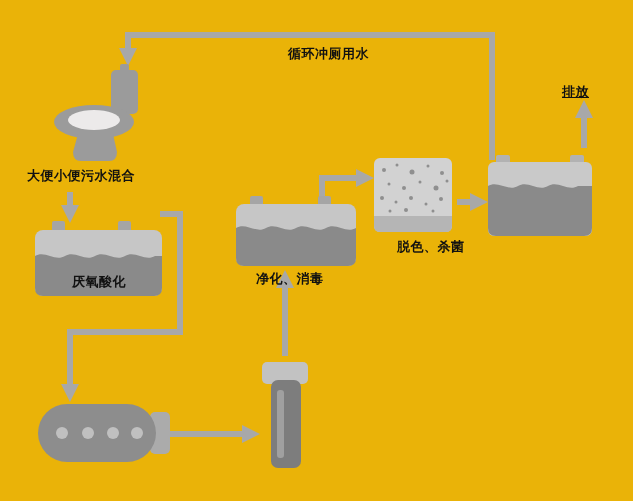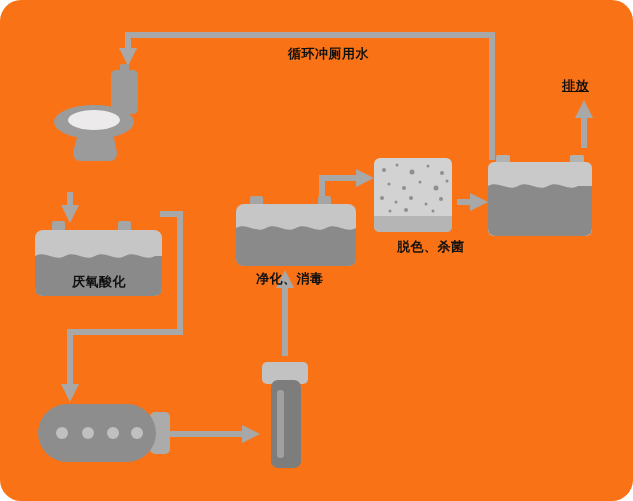--- a/index.html
+++ b/index.html
@@ -1,18 +1,18 @@
 <!DOCTYPE html>
 <html><head>
 <meta charset="utf-8">
 <style>
   html,body{margin:0;padding:0;background:#fff;}
   .canvas{
-    position:relative;width:633px;height:501px;background:#f97316;
-    font-family:"Liberation Sans","DejaVu Sans",sans-serif;overflow:hidden;border-radius:21px;
+    position:relative;width:633px;height:501px;background:#eab308;
+    font-family:"Liberation Sans","DejaVu Sans",sans-serif;overflow:hidden;
   }
   .canvas svg{position:absolute;left:0;top:0;}
   .label{
     position:absolute;font-weight:bold;font-size:13px;color:#111;
     white-space:nowrap;line-height:1.2;letter-spacing:.5px;
   }
 </style>
 </head>
 <body>
 
@@ -100,18 +100,19 @@
 
     <g>
       <rect x="496" y="155" width="14" height="9" rx="2" fill="#b2b2b2"></rect>
       <rect x="570" y="155" width="14" height="9" rx="2" fill="#b2b2b2"></rect>
       <rect x="488" y="162" width="104" height="74" rx="6" fill="#c9c9c9"></rect>
       <path d="M488,186 C498,180 508,192 518,186 C528,180 538,192 548,186 C558,180 568,192 578,186 L592,186 L592,228 Q592,236 584,236 L496,236 Q488,236 488,228 Z" fill="#8a8a8a"></path>
     </g>
   </svg>
 
   <div class="label" style="left:288px;top:46px;">循环冲厕用水</div>
-  <div class="label" style="left:562px;top:78px;text-decoration:underline;">排放</div>
+  <div class="label" style="left:562px;top:84px;text-decoration:underline;">排放</div>
+  <div class="label" style="left:27px;top:168px;">大便小便污水混合</div>
   <div class="label" style="left:72px;top:274px;">厌氧酸化</div>
   <div class="label" style="left:256px;top:271px;font-family:Liberation Serif, serif;">净化、消毒</div>
   <div class="label" style="left:397px;top:239px;">脱色、杀菌</div>
 
 </div>
 
 </body></html>

